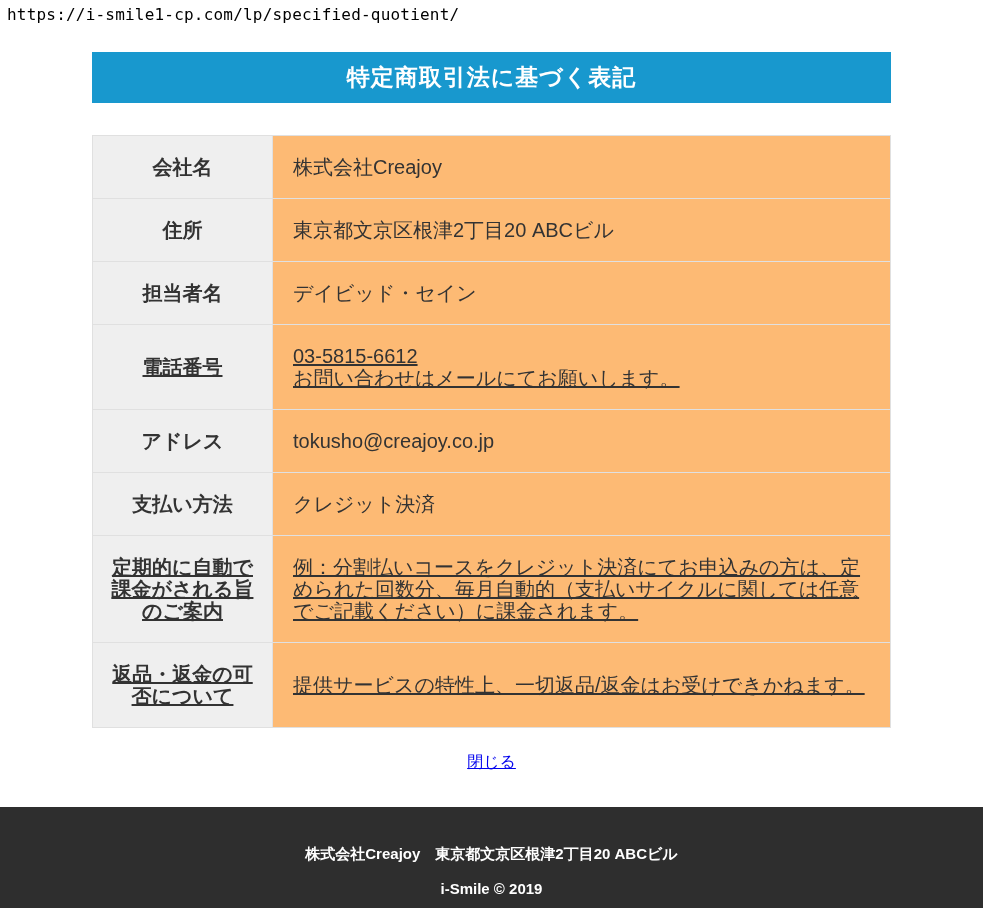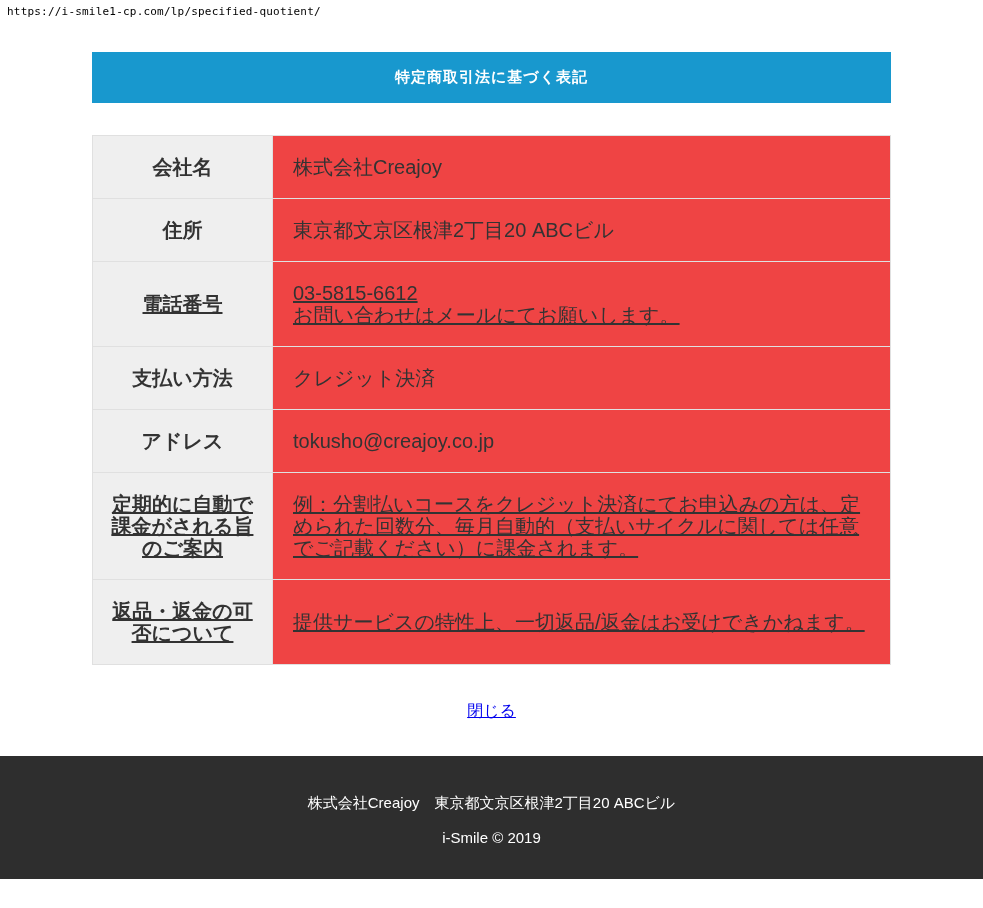--- a/index.html
+++ b/index.html
@@ -8,39 +8,39 @@
     width: 983px;
     height: 908px;
     font-family: "Liberation Sans", "DejaVu Sans", sans-serif;
     color: #333333;
     overflow: hidden;
   }
   .url-text {
     padding: 5px 0 0 7px;
     height: 22px;
     font-family: "DejaVu Sans Mono", "Liberation Mono", monospace;
-    font-size: 11px;
+    font-size: 16px;
     color: #000000;
     letter-spacing: 0.2px;
   }
   .container {
     width: 799px;
     margin: 0 auto;
   }
   .banner {
     margin-top: 30px;
     height: 51px;
     background: #1898ce;
     display: flex;
     align-items: center;
     justify-content: center;
   }
   .banner h1 {
     color: #ffffff;
-    font-size: 15px;
+    font-size: 23px;
     font-weight: bold;
     letter-spacing: 1px;
   }
   table.tokusho {
     margin-top: 32px;
     width: 799px;
     border-collapse: collapse;
     table-layout: fixed;
   }
   table.tokusho th, table.tokusho td {
@@ -51,51 +51,51 @@
   }
   table.tokusho th {
     width: 180px;
     background: #efefef;
     font-weight: bold;
     color: #333333;
     text-align: center;
     padding: 20px 14px;
   }
   table.tokusho td {
-    background: #ef4444;
+    background: #fdba74;
     color: #333333;
     text-align: left;
     padding: 20px 20px;
     white-space: pre-line;
   }
   tr.row-s  { height: 63px; }
   tr.row-m  { height: 83px; text-decoration: underline; }
   .close-wrap {
-    margin-top: 36px;
+    margin-top: 24px;
     height: 22px;
     text-align: center;
   }
   .close-wrap a {
     color: #0000ee;
     font-size: 16px;
     text-decoration: underline;
     cursor: pointer;
   }
   footer {
     margin-top: 33px;
     width: 983px;
     height: 123px;
     background: #2e2e2e;
     color: #ffffff;
     text-align: center;
     padding-top: 36px;
   }
   footer p {
     font-size: 15px;
-    font-weight: normal;
+    font-weight: bold;
     line-height: 22px;
   }
   footer p + p { margin-top: 13px; }
 </style>
 </head>
 <body>
 
 <div class="url-text">https://i-smile1-cp.com/lp/specified-quotient/</div>
 
 <div class="container">
@@ -107,32 +107,36 @@
   <table class="tokusho">
     <tbody>
       <tr class="row-s">
         <th>会社名</th>
         <td>株式会社Creajoy</td>
       </tr>
       <tr class="row-s">
         <th>住所</th>
         <td>東京都文京区根津2丁目20 ABCビル</td>
       </tr>
+      <tr class="row-s">
+        <th>担当者名</th>
+        <td>デイビッド・セイン</td>
+      </tr>
       <tr class="row-m">
         <th>電話番号</th>
         <td>03-5815-6612
 お問い合わせはメールにてお願いします。</td>
       </tr>
       <tr class="row-s">
+        <th>アドレス</th>
+        <td>tokusho@creajoy.co.jp</td>
+      </tr>
+      <tr class="row-s">
         <th>支払い方法</th>
         <td>クレジット決済</td>
-      </tr>
-      <tr class="row-s">
-        <th>アドレス</th>
-        <td>tokusho@creajoy.co.jp</td>
       </tr>
       <tr class="row-m">
         <th>定期的に自動で課金がされる旨のご案内</th>
         <td>例：分割払いコースをクレジット決済にてお申込みの方は、定められた回数分、毎月自動的（支払いサイクルに関しては任意でご記載ください）に課金されます。</td>
       </tr>
       <tr class="row-m">
         <th>返品・返金の可否について</th>
         <td>提供サービスの特性上、一切返品/返金はお受けできかねます。</td>
       </tr>
     </tbody>

